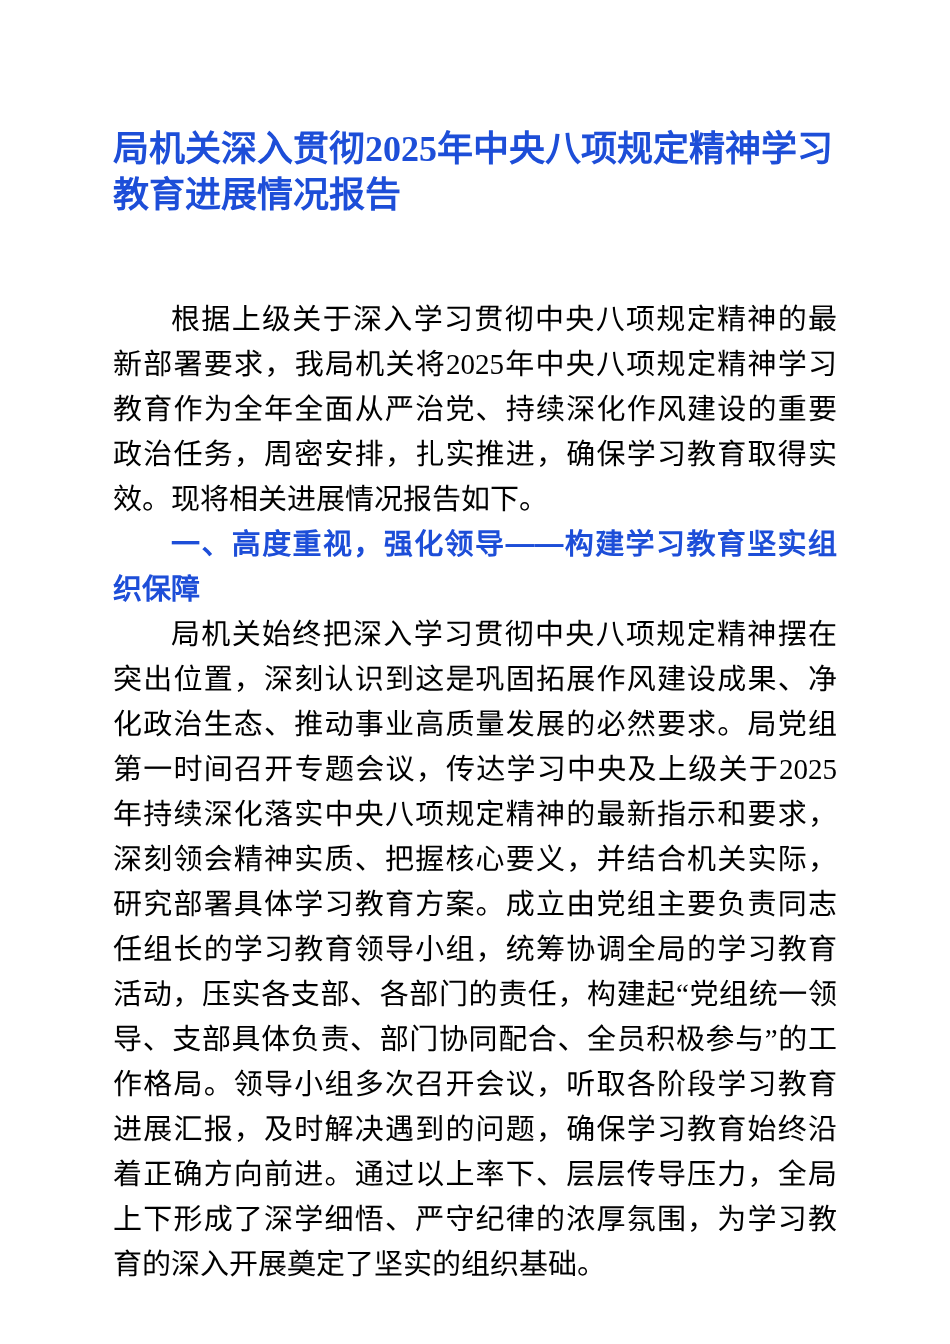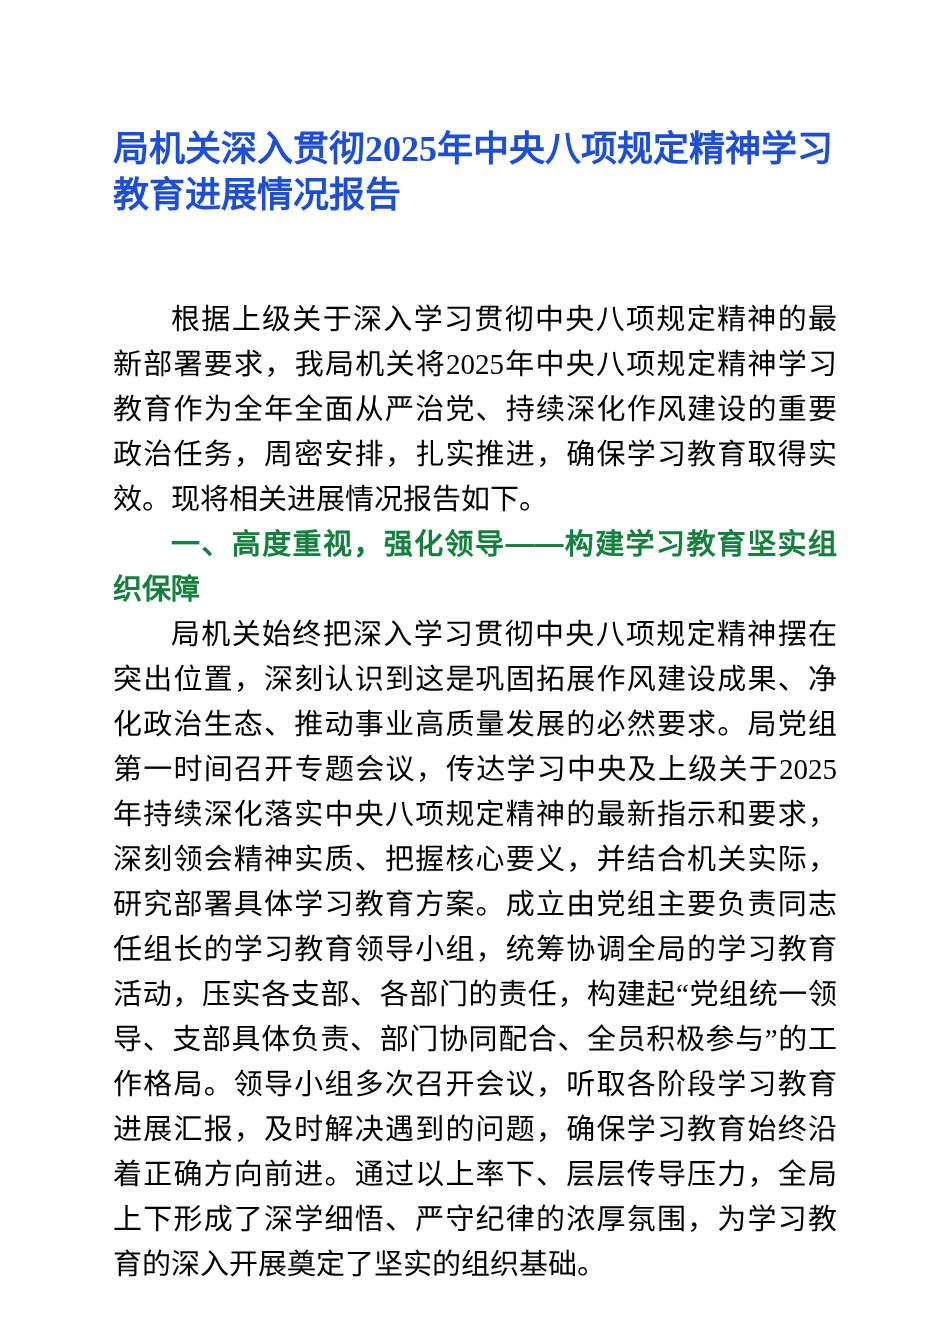--- a/index.html
+++ b/index.html
@@ -44,21 +44,21 @@
     text-indent: 2em;
     font-weight: 400;
   }
   .doc-heading {
     margin: 0;
     text-indent: 2em;
     font-family: "Liberation Sans", "DejaVu Sans", sans-serif;
     font-weight: 700;
     font-size: 29px;
     line-height: 45px;
-    color: #15803d;
+    color: #1d4ed8;
   }
 </style>
 </head>
 <body>
 
 <div class="page">
   <div class="content">
     <h1 class="doc-title">局机关深入贯彻2025年中央八项规定精神学习教育进展情况报告</h1>
     <div class="doc-body">
         <p class="doc-para">根据上级关于深入学习贯彻中央八项规定精神的最新部署要求，我局机关将2025年中央八项规定精神学习教育作为全年全面从严治党、持续深化作风建设的重要政治任务，周密安排，扎实推进，确保学习教育取得实效。现将相关进展情况报告如下。</p>

